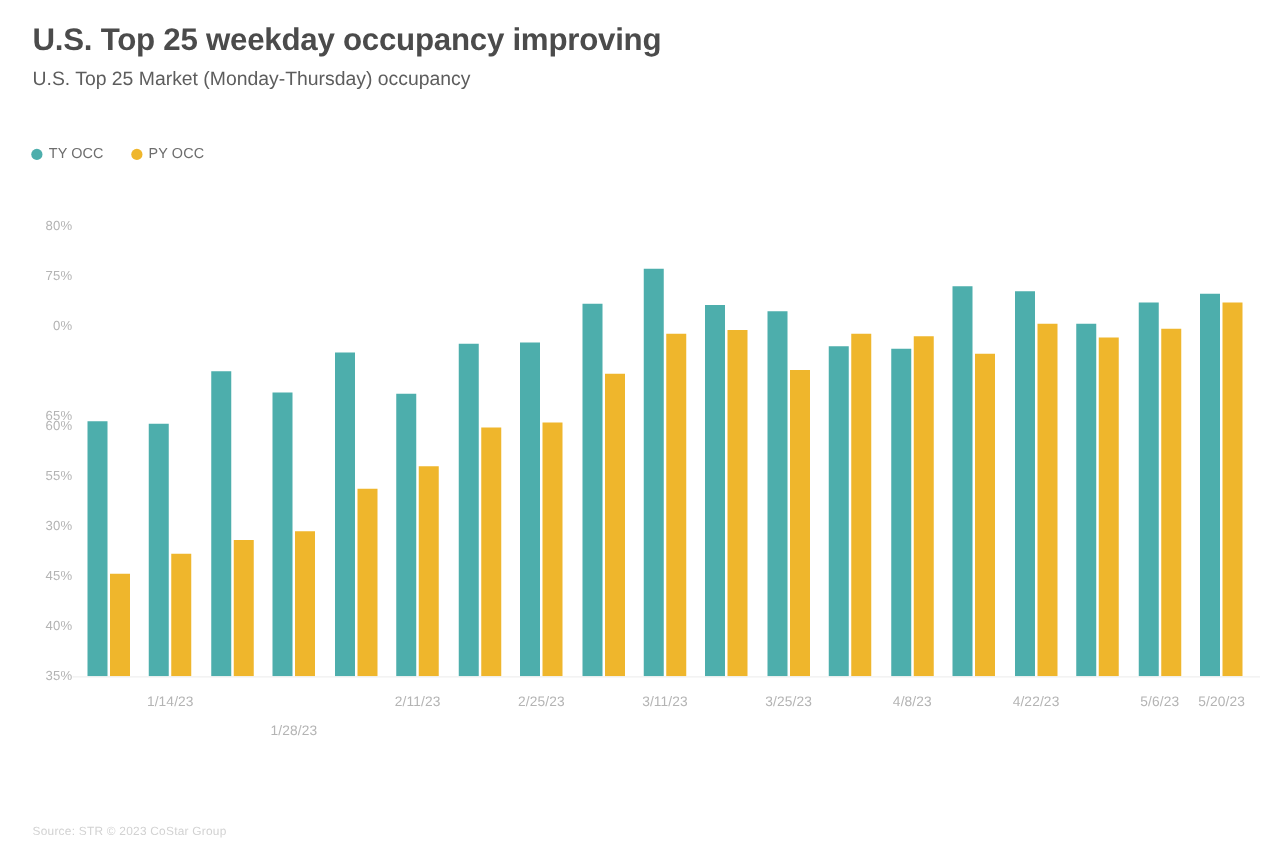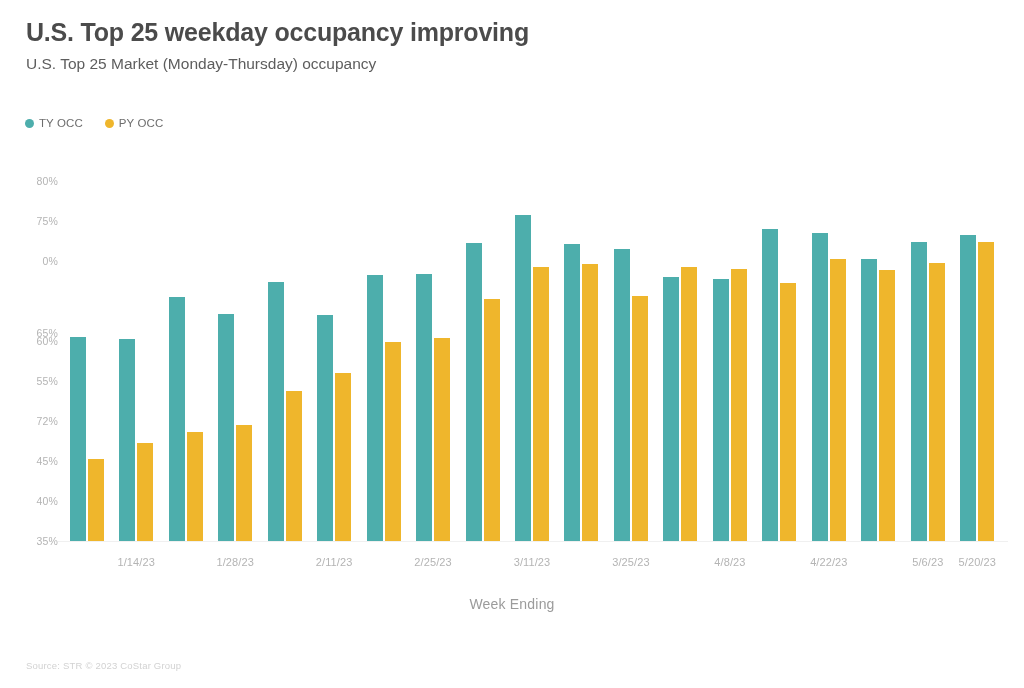--- a/index.html
+++ b/index.html
@@ -194,21 +194,21 @@
         <span class="legend-dot" style="background: rgb(239, 182, 44);"></span>
         <span class="legend-label">PY OCC</span>
       </div>
     </div>
 
   <div class="plot-wrap">
     <div class="y-axis" id="y-axis">
         <div class="y-tick" style="top: 541px;">35%</div>
         <div class="y-tick" style="top: 501px;">40%</div>
         <div class="y-tick" style="top: 461px;">45%</div>
-        <div class="y-tick" style="top: 421px;">72%</div>
+        <div class="y-tick" style="top: 421px;">30%</div>
         <div class="y-tick" style="top: 381px; margin-left: 46px;">55%</div>
         <div class="y-tick" style="top: 341px;">60%</div>
         <div class="y-tick" style="top: 301px; margin-top: 32px;">65%</div>
         <div class="y-tick" style="top: 261px;">0%</div>
         <div class="y-tick" style="top: 221px;">75%</div>
         <div class="y-tick" style="top: 181px;">80%</div>
       </div>
     <div class="bars-area" id="bars-area">
         <div class="bar-group" title="1/7/23" style="left: 0px; width: 49.4737px;">
           <div class="bar ty" style="height: 204px; background: rgb(77, 174, 172);"></div>
@@ -283,28 +283,27 @@
           <div class="bar py" style="height: 278.4px; background: rgb(239, 182, 44);"></div>
         </div>
         <div class="bar-group" title="5/13/23" style="left: 890.526px; width: 49.4737px;">
           <div class="bar ty" style="height: 305.6px; background: rgb(77, 174, 172);"></div>
           <div class="bar py" style="height: 299.2px; background: rgb(239, 182, 44);"></div>
         </div>
       </div>
     <div class="x-axis-line"></div>
     <div class="x-labels" id="x-labels">
         <div class="x-tick" style="left: 74.2105px;">1/14/23</div>
-        <div class="x-tick" style="left: 173.158px;">1/28/23</div>
+        <div class="x-tick" style="left: 173.158px; margin-top: 23px;">1/28/23</div>
         <div class="x-tick" style="left: 272.105px;">2/11/23</div>
         <div class="x-tick" style="left: 371.053px;">2/25/23</div>
         <div class="x-tick" style="left: 470px;">3/11/23</div>
         <div class="x-tick" style="left: 568.947px; text-align: center;">3/25/23</div>
         <div class="x-tick" style="left: 667.895px;">4/8/23</div>
         <div class="x-tick" style="left: 766.842px;">4/22/23</div>
         <div class="x-tick" style="left: 865.789px; text-align: right;">5/6/23</div>
         <div class="x-tick" style="left: 915.263px;">5/20/23</div>
       </div>
-    <div class="x-axis-title">Week Ending</div>
   </div>
 
   <div class="footer">Source: STR  © 2023 CoStar Group</div>
 
 </div>
 
 </body></html>

